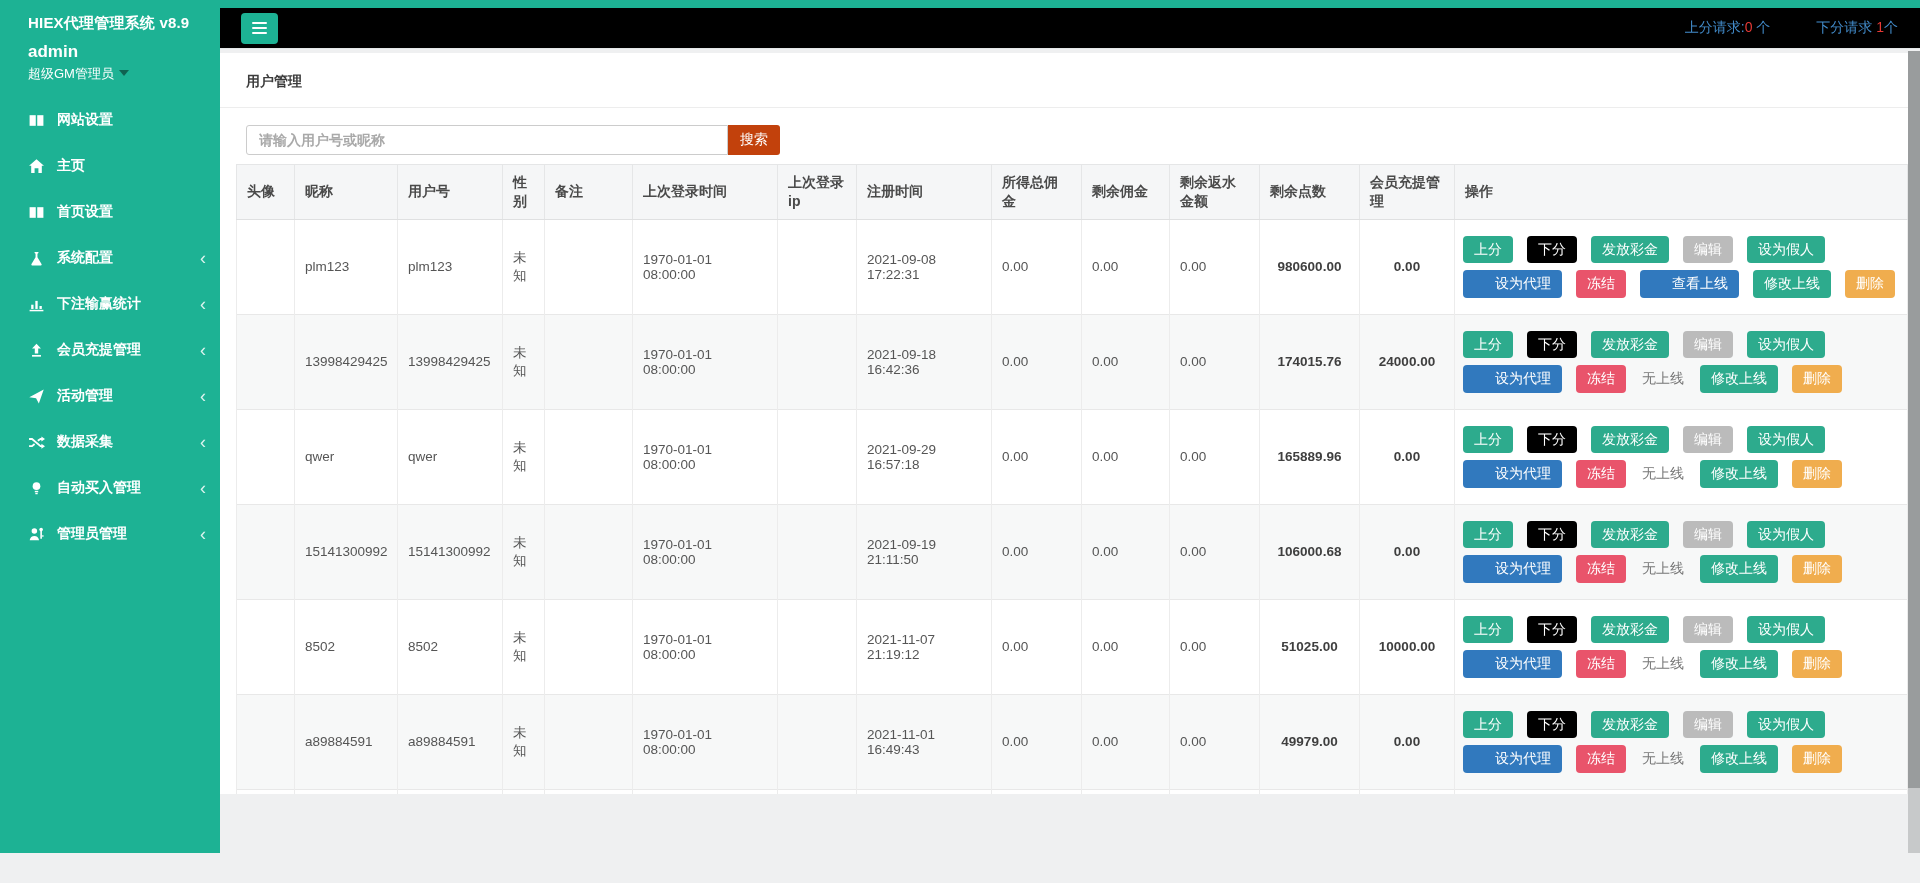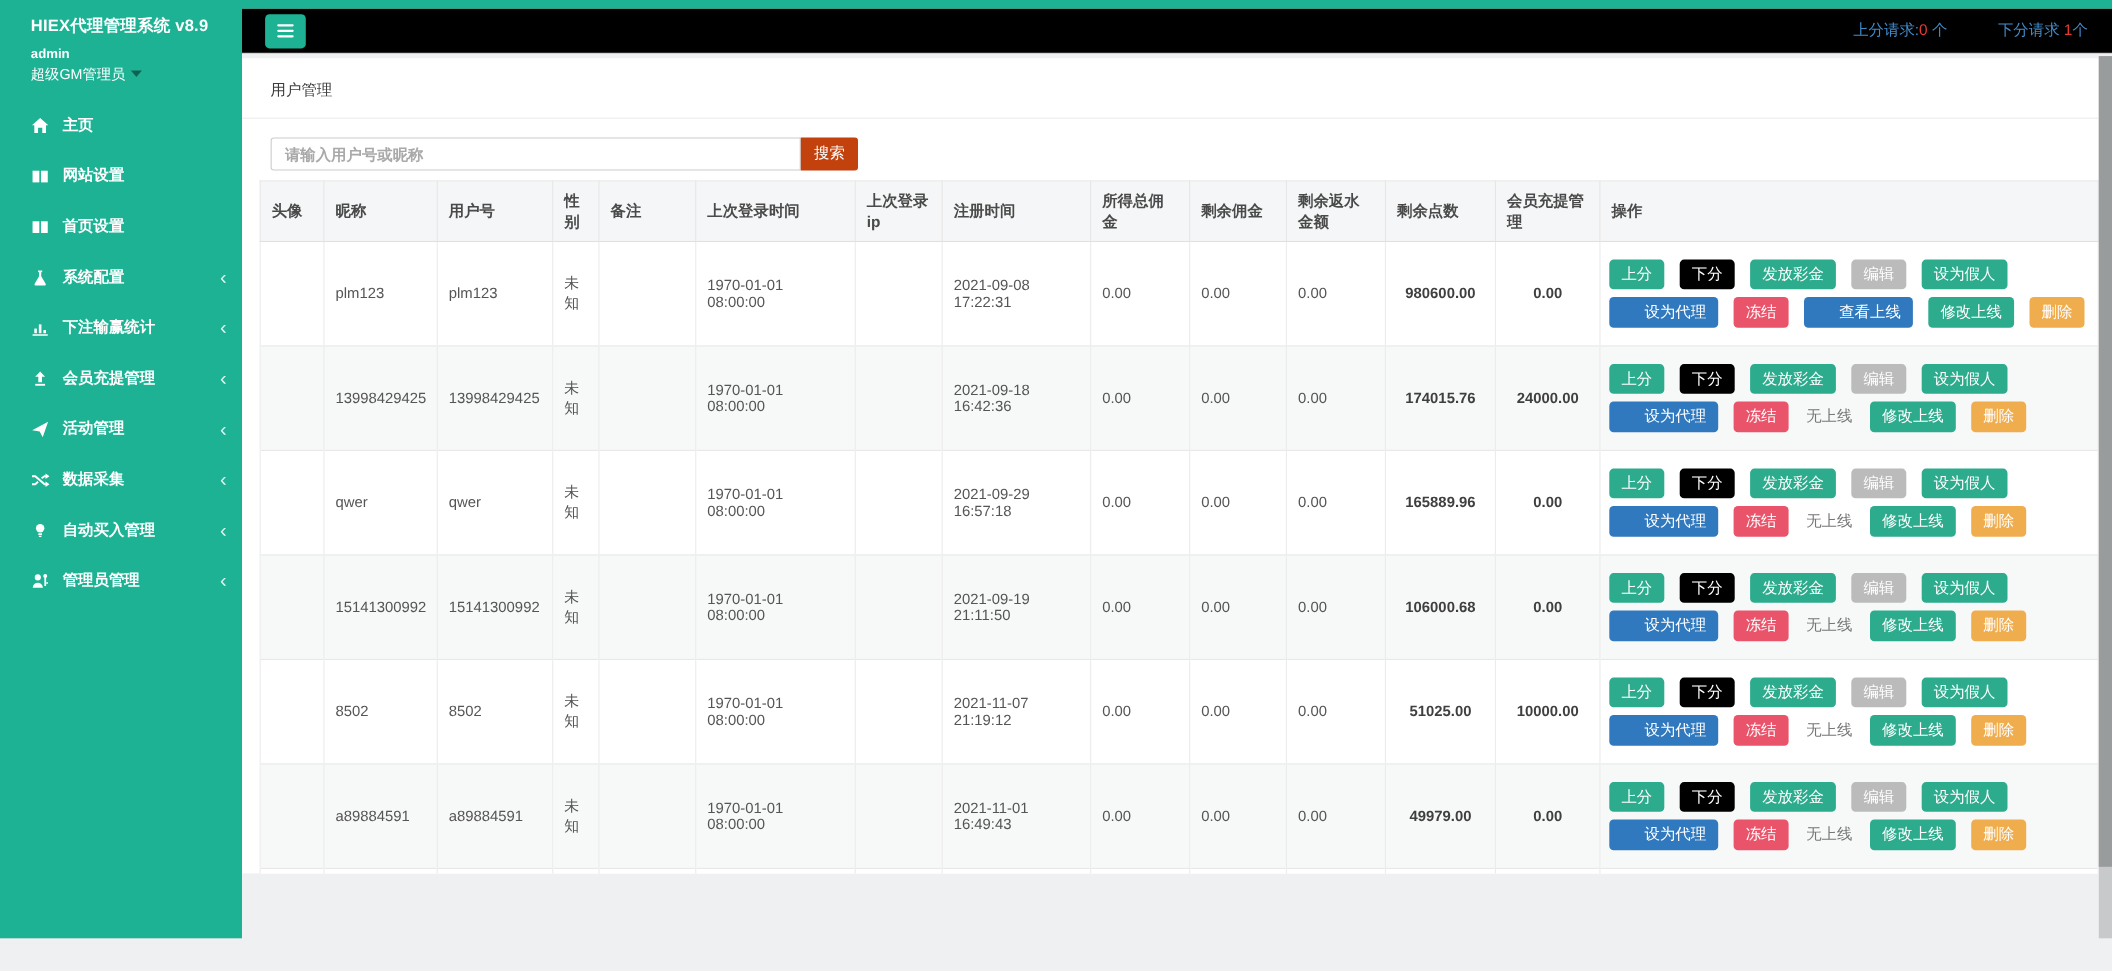--- a/index.html
+++ b/index.html
@@ -11,21 +11,21 @@
     overflow:hidden;
     color:#555;
   }
   
   .sidebar {
     position:absolute; left:0; top:0; width:220px; height:853px;
     background:#1db294; color:#fff; z-index:3;
   }
   .sidebar-head { padding:14px 10px 0 28px; }
   .brand-title { font-size:15px; font-weight:bold; letter-spacing:.2px; }
-  .user-name { font-size:12px; font-weight:bold; margin-top:9px; }
+  .user-name { font-size:17px; font-weight:bold; margin-top:9px; }
   .user-role { font-size:13px; margin-top:3px; cursor:pointer; }
   .caret-down {
     display:inline-block; width:0; height:0; margin-left:5px; vertical-align:2px;
     border-left:5px solid transparent; border-right:5px solid transparent;
     border-top:6px solid rgba(0,0,0,.45);
   }
   .side-menu { list-style:none; margin-top:14px; }
   .side-item {
     height:46px; display:flex; align-items:center; padding:0 14px 0 28px;
     font-size:14px; font-weight:bold; cursor:pointer; position:relative;
@@ -47,21 +47,21 @@
   }
   .hamburger-btn i { display:block; width:15px; height:2px; background:#fff; border-radius:1px; }
   .nav-requests { margin-left:auto; margin-right:22px; display:flex; gap:46px; font-size:14px; }
   .nav-link { color:#428bca; cursor:pointer; }
   .nav-link .req-count { color:#e53935; }
   
   .card {
     position:absolute; left:220px; top:53px; width:1688px; height:741px;
     background:#fff; overflow:hidden; z-index:1;
   }
-  .card-title { font-size:14px; font-weight:normal; color:#3c3c3c; padding:20px 0 16px 26px; }
+  .card-title { font-size:14px; font-weight:bold; color:#3c3c3c; padding:20px 0 16px 26px; }
   .card-title-divider { border:none; border-top:1px solid #ededed; }
   .search-row { display:flex; margin:17px 0 9px 26px; }
   .search-input {
     width:482px; height:30px; border:1px solid #ccc; border-radius:3px 0 0 3px;
     padding:0 12px; font-size:14px; color:#555; outline:none;
     font-family:"Liberation Sans","DejaVu Sans",sans-serif;
     font-weight:bold;
   }
   .search-input::placeholder { color:#a9a9a9; }
   .search-btn {
@@ -111,33 +111,33 @@
 <aside class="sidebar">
   <div class="sidebar-head">
     <div class="brand-title">HIEX代理管理系统 v8.9</div>
     <div class="user-name">admin</div>
     <div class="user-role"><span>超级GM管理员</span><span class="caret-down"></span></div>
   </div>
   <ul class="side-menu" id="side-menu">
       <li class="side-item">
         <span class="side-icon">
           <svg viewBox="0 0 16 16" fill="#fff">
-            <path d="M8 1.2 15 7.4h-2v6.6H9.8V9.6H6.2V14H3V7.4H1z"></path>
-          </svg>
-        </span>
-        <span>主页</span>
-      </li>
-      <li class="side-item">
-        <span class="side-icon">
-          <svg viewBox="0 0 16 16" fill="#fff">
             <rect x="1.5" y="3" width="5.8" height="10"></rect>
             <rect x="8.7" y="3" width="5.8" height="10"></rect>
           </svg>
         </span>
         <span>网站设置</span>
+      </li>
+      <li class="side-item">
+        <span class="side-icon">
+          <svg viewBox="0 0 16 16" fill="#fff">
+            <path d="M8 1.2 15 7.4h-2v6.6H9.8V9.6H6.2V14H3V7.4H1z"></path>
+          </svg>
+        </span>
+        <span>主页</span>
       </li>
       <li class="side-item">
         <span class="side-icon">
           <svg viewBox="0 0 16 16" fill="#fff">
             <rect x="1.5" y="3" width="5.8" height="10"></rect>
             <rect x="8.7" y="3" width="5.8" height="10"></rect>
           </svg>
         </span>
         <span>首页设置</span>
       </li>

